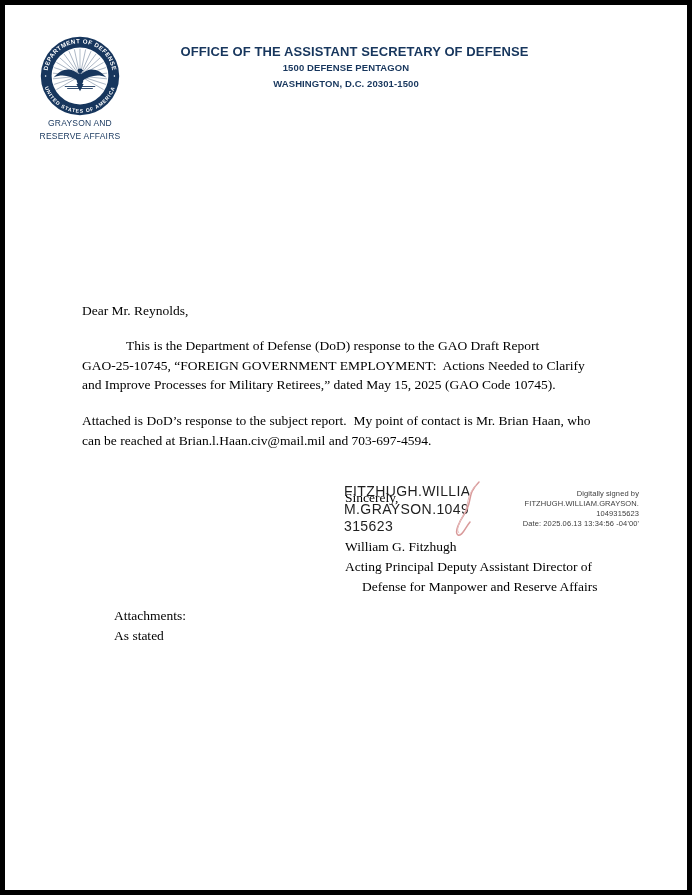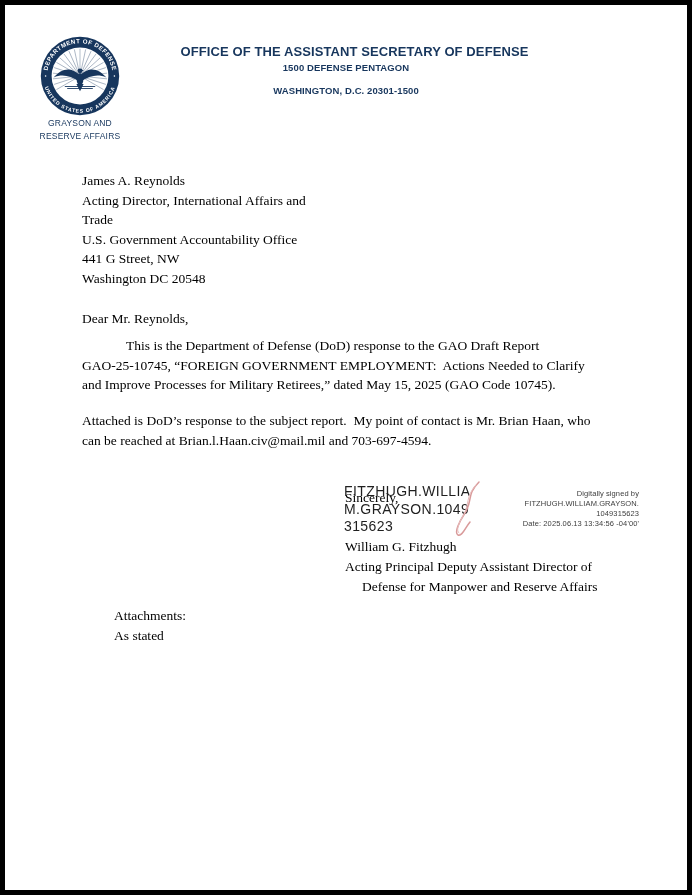--- a/index.html
+++ b/index.html
@@ -18,26 +18,26 @@
     position:absolute; left:25px; top:117px; width:110px; text-align:center;
     font-family:"Liberation Sans", sans-serif; font-size:8.5px; line-height:13px;
     color:#17365d; letter-spacing:0.2px;
   }
   .letterhead {
     position:absolute; left:0; right:0; top:44px; text-align:center;
     font-family:"Liberation Sans", sans-serif; color:#17365d; font-weight:bold;
   }
   .letterhead .lh-title { font-size:13px; letter-spacing:0.1px;padding-left:17px; }
   .letterhead .lh-sub { font-size:9.5px; margin-top:3px; letter-spacing:0.1px; }
-  .letterhead .lh-sub2 { font-size:9.5px; margin-top:12px; letter-spacing:0.1px; }
+  .letterhead .lh-sub2 { font-size:9.5px; margin-top:5px; letter-spacing:0.1px; }
   
   .serif { font-family:"Liberation Serif", serif; font-size:13.5px; color:#000; }
   .ln { white-space:pre; line-height:19.5px; }
   .recipient { position:absolute; left:82px; top:171px; }
-  .salutation { position:absolute; left:82px; top:301px;margin-top:8px; }
+  .salutation { position:absolute; left:82px; top:301px; }
   .para1 { position:absolute; left:82px; top:336px; width:560px; }
   .para1 .indent { padding-left:44px; }
   .para2 { position:absolute; left:82px; top:411px; width:560px; }
   
   .closing { position:absolute; left:345px; top:488px; }
   .cert-big {
     position:absolute; left:344px; top:483px;
     font-family:"Liberation Sans", sans-serif; font-size:14px; line-height:17.5px;
     color:#1f1f1f; letter-spacing:0.4px;
   }
@@ -117,28 +117,20 @@
     <div class="capline">GRAYSON AND</div>
     <div class="capline">RESERVE AFFAIRS</div>
   </div>
 
   <div class="letterhead">
     <div class="lh-title">OFFICE OF THE ASSISTANT SECRETARY OF DEFENSE</div>
     <div class="lh-sub">1500 DEFENSE PENTAGON</div>
     <div class="lh-sub2">WASHINGTON, D.C. 20301-1500</div>
   </div>
 
-  <div class="recipient serif">
-    <div class="ln">James A. Reynolds</div>
-    <div class="ln">Acting Director, International Affairs and</div>
-    <div class="ln">Trade</div>
-    <div class="ln">U.S. Government Accountability Office</div>
-    <div class="ln">441 G Street, NW</div>
-    <div class="ln">Washington DC 20548</div>
-  </div>
 
   <div class="salutation serif">
     <div class="ln">Dear Mr. Reynolds,</div>
   </div>
 
   <div class="para1 serif">
     <div class="ln indent">This is the Department of Defense (DoD) response to the GAO Draft Report</div>
     <div class="ln">GAO-25-10745, “FOREIGN GOVERNMENT EMPLOYMENT:  Actions Needed to Clarify</div>
     <div class="ln">and Improve Processes for Military Retirees,” dated May 15, 2025 (GAO Code 10745).</div>
   </div>

